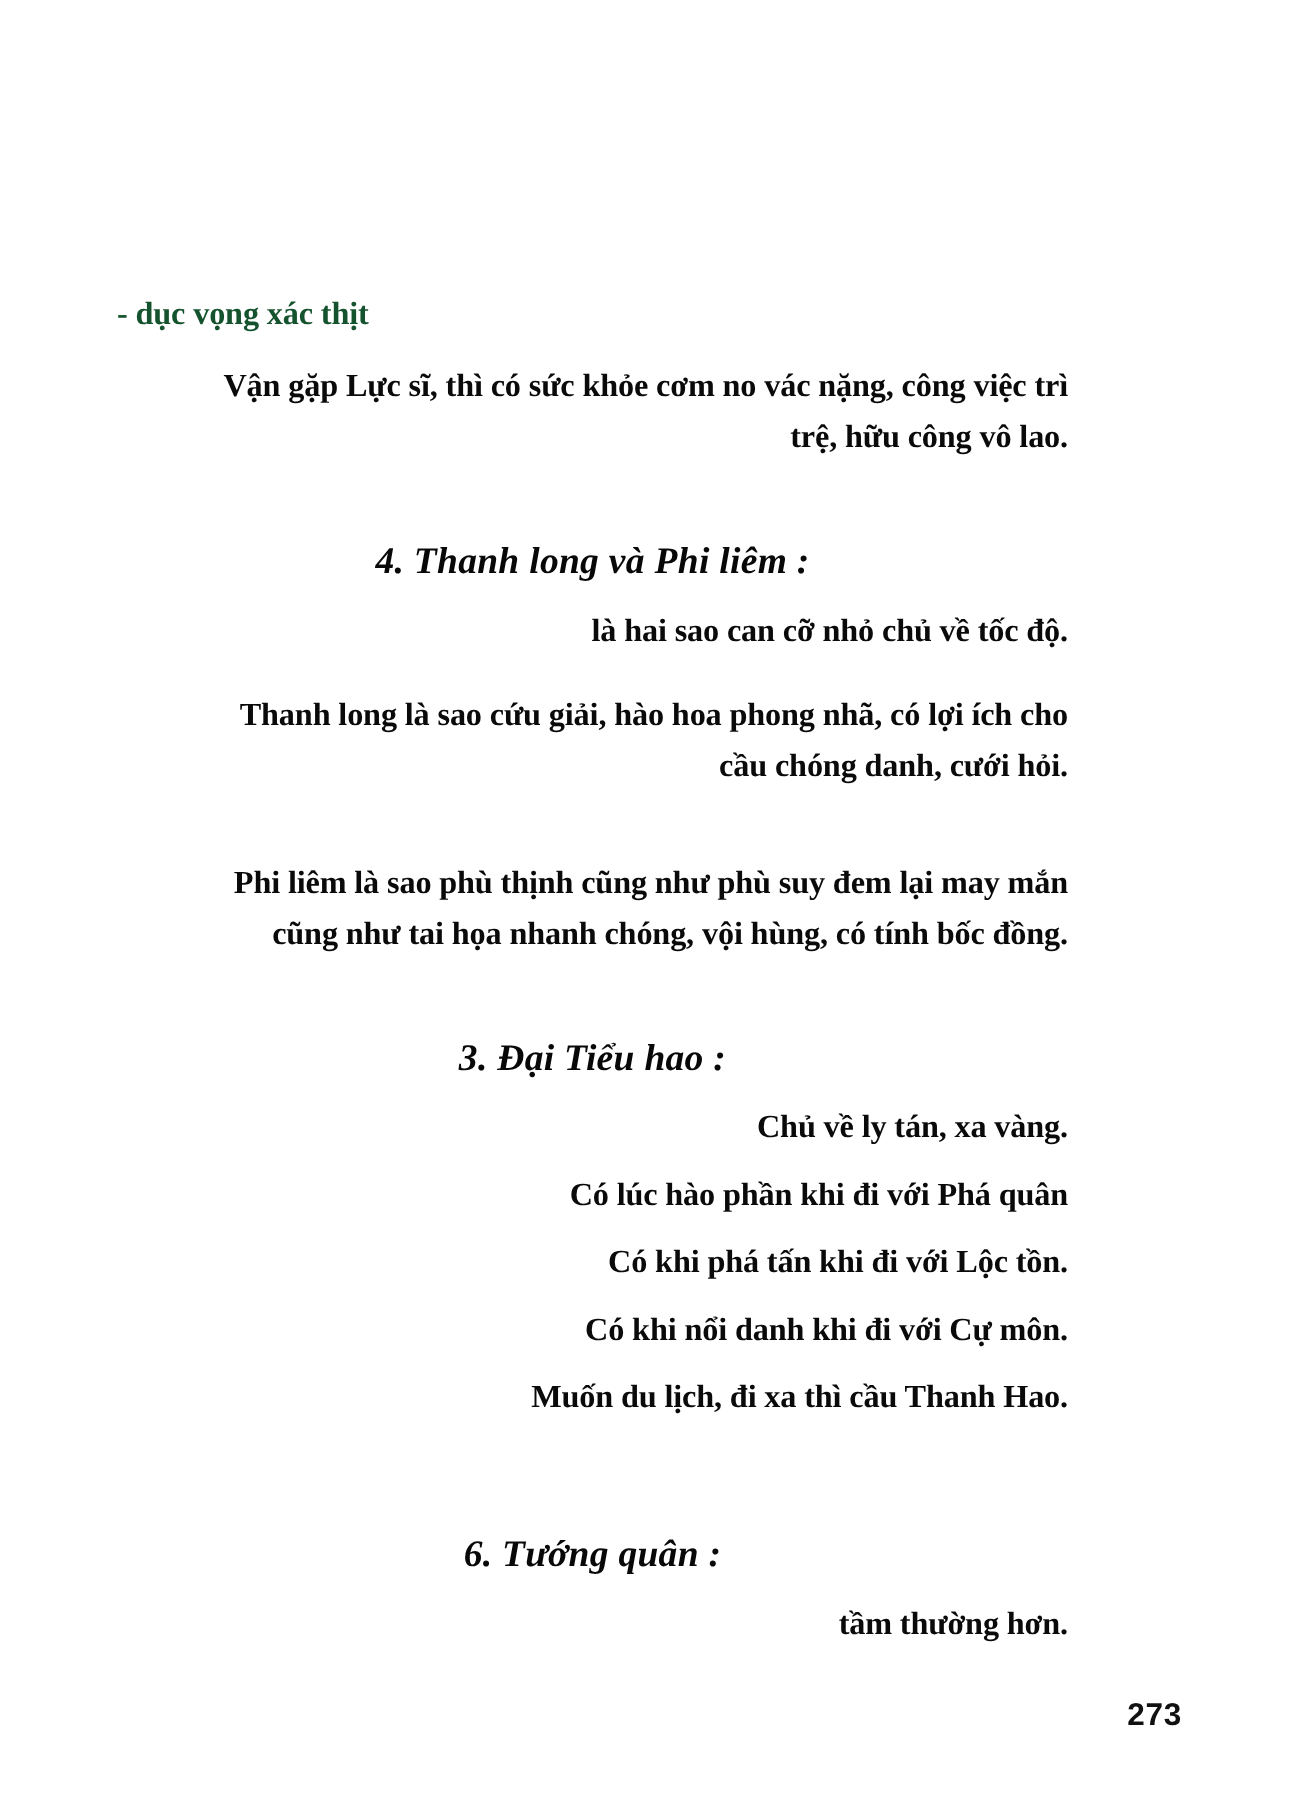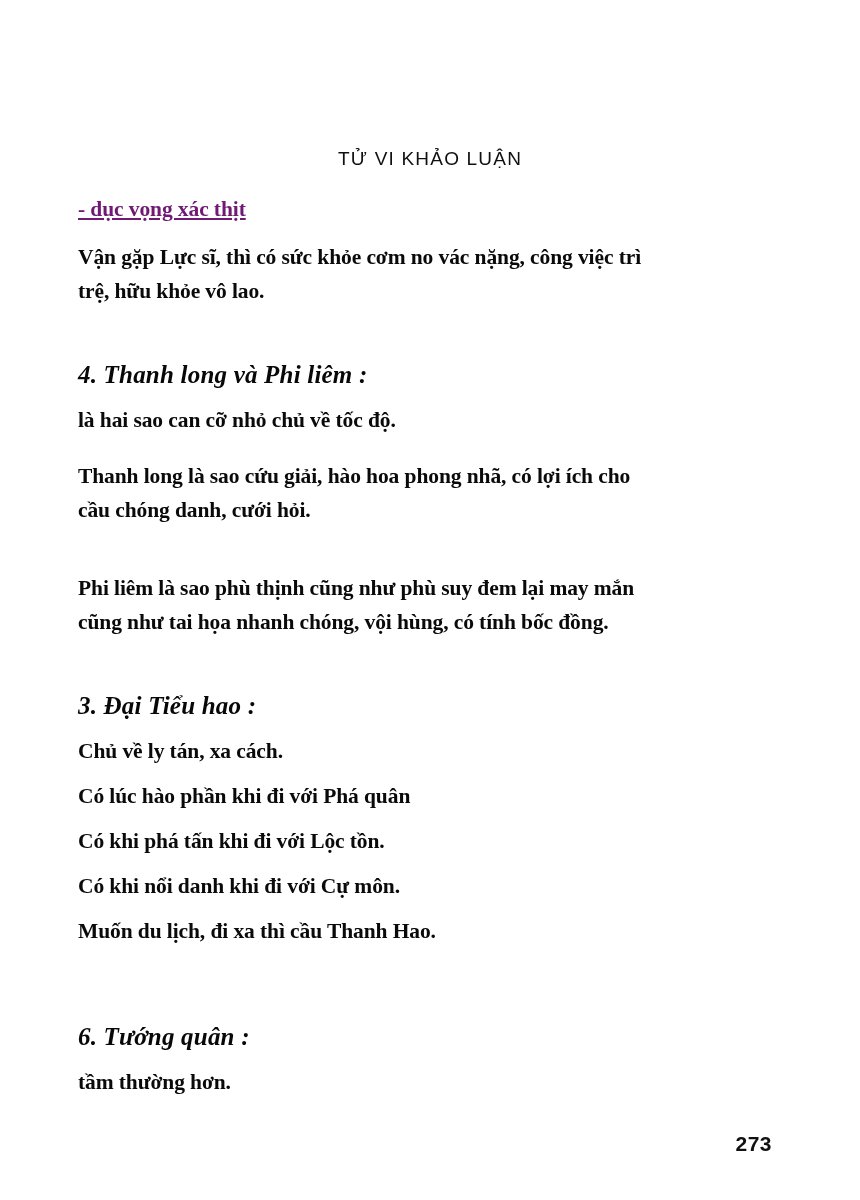--- a/index.html
+++ b/index.html
@@ -45,83 +45,82 @@
     top: 190px;
     width: 634px;
   }
 
   .line {
     font-size: 21.5px;
     line-height: 37px;
     font-weight: 700;
     white-space: pre-wrap;
     letter-spacing: -0.1px;
-    color: #701a75;
-    text-decoration: underline;
+    color: #14532d;
   }
 
   
   .line.bullet {
     font-weight: 700;
     line-height: 39px;
   }
 
   
   .para {
     font-size: 21.5px;
     line-height: 34px;
     font-weight: 700;
     letter-spacing: -0.1px;
     color: #0a0a0a;
   }
-  .para .l { display: block; white-space: pre; }
+  .para .l { display: block; white-space: pre; text-align: right; }
 
   
   .heading {
     font-size: 25px;
     line-height: 34px;
     font-style: italic;
     font-weight: 700;
     letter-spacing: 0.2px;
     color: #080808;
+    text-align: center;
   }
 
   
   .gap-sm { height: 11px; }
   .gap-md { height: 22px; }
   .gap-xl { height: 50px; }
 
   
   .folio {
     position: absolute;
-    right: 88px;
+    right: 72px;
     bottom: 44px;
     font-family: "Liberation Sans", "DejaVu Sans", sans-serif;
     font-size: 21px;
     font-weight: 700;
     letter-spacing: 0.5px;
     color: #111111;
   }
 </style>
 </head>
 <body>
 
 <div class="page">
 
-  <div class="running-head">TỬ VI KHẢO LUẬN</div>
 
   <div class="column">
 
     <div class="line bullet">- dục vọng xác thịt</div>
 
     <div class="gap-sm"></div>
 
     <div class="para">
       <span class="l">Vận gặp Lực sĩ, thì có sức khỏe cơm no vác nặng, công việc trì</span>
-      <span class="l">trệ, hữu khỏe vô lao.</span>
+      <span class="l">trệ, hữu công vô lao.</span>
     </div>
 
     <div class="gap-xl"></div>
 
     <div class="heading">4. Thanh long và Phi liêm :</div>
     <div class="gap-sm"></div>
 
     <div class="para">
       <span class="l">là hai sao can cỡ nhỏ chủ về tốc độ.</span>
     </div>
@@ -139,21 +138,21 @@
       <span class="l">Phi liêm là sao phù thịnh cũng như phù suy đem lại may mắn</span>
       <span class="l">cũng như tai họa nhanh chóng, vội hùng, có tính bốc đồng.</span>
     </div>
 
     <div class="gap-xl"></div>
 
     <div class="heading">3. Đại Tiểu hao :</div>
     <div class="gap-sm"></div>
 
     <div class="para">
-      <span class="l">Chủ về ly tán, xa cách.</span>
+      <span class="l">Chủ về ly tán, xa vàng.</span>
     </div>
     <div class="gap-sm"></div>
 
     <div class="para">
       <span class="l">Có lúc hào phần khi đi với Phá quân</span>
     </div>
     <div class="gap-sm"></div>
 
     <div class="para">
       <span class="l">Có khi phá tấn khi đi với Lộc tồn.</span>

